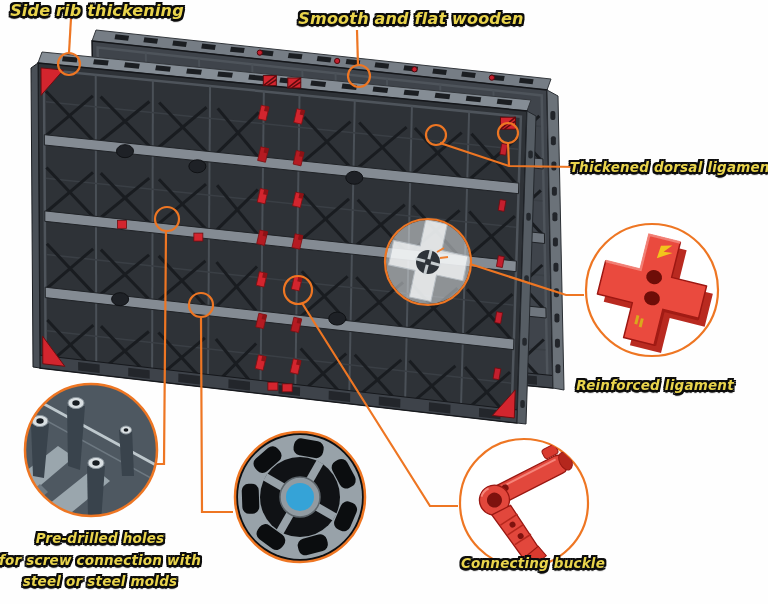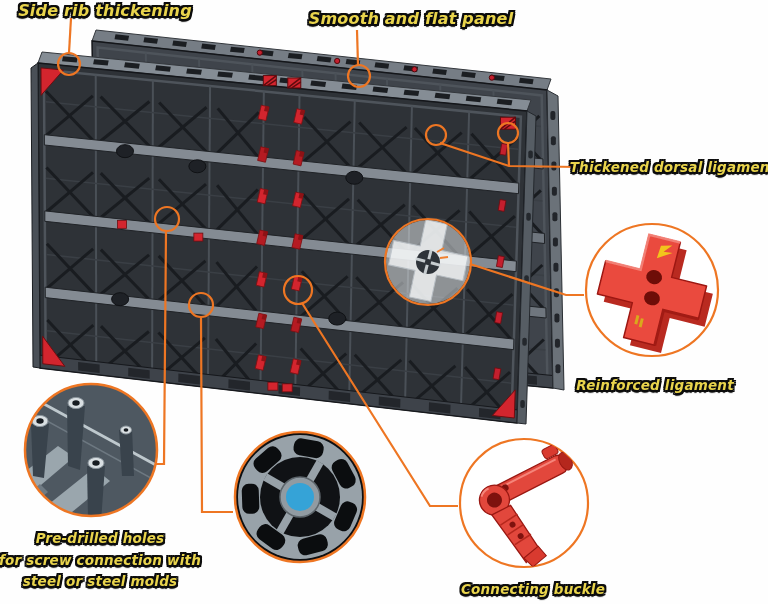--- a/index.html
+++ b/index.html
@@ -487,30 +487,30 @@
         <line x1="495" y1="524" x2="514" y2="522" stroke="#b5271d" stroke-width="1.5"></line>
         <line x1="497" y1="536" x2="516" y2="534" stroke="#b5271d" stroke-width="1.5"></line>
         <circle cx="504" cy="517" r="3" fill="#7e120e"></circle>
         <circle cx="506" cy="531" r="3" fill="#7e120e"></circle>
         <polygon points="499,552 517,548 520,560 503,564" fill="#d93a2f" stroke="#991812"></polygon>
       </g>
     </g>
   </g>
 </svg>
 
-<div class="label fs16" style="left:105px;top:1px;">Side rib thickening</div>
-
-<div class="label fs16" style="left:411px;top:9px;">Smooth and flat panel</div>
+<div class="label fs16" style="left:97px;top:1px;">Side rib thickening</div>
+
+<div class="label fs16" style="left:411px;top:9px;">Smooth and flat wooden</div>
 
 <div class="label fs14" style="left:673px;top:159px;">Thickened dorsal ligament</div>
 
 <div class="label fs14" style="left:655px;top:377px;">Reinforced ligament</div>
 
 <div class="label fs14 multiline" style="left:100px;top:528px;">
   <div>Pre-drilled holes</div>
   <div>for screw connection with</div>
   <div>steel or steel molds</div>
 </div>
 
 
-<div class="label fs14" style="left:533px;top:581px;text-align:center;">Connecting buckle</div>
+<div class="label fs14" style="left:533px;top:555px;text-align:center;">Connecting buckle</div>
 
 </div>
 
 </body></html>

